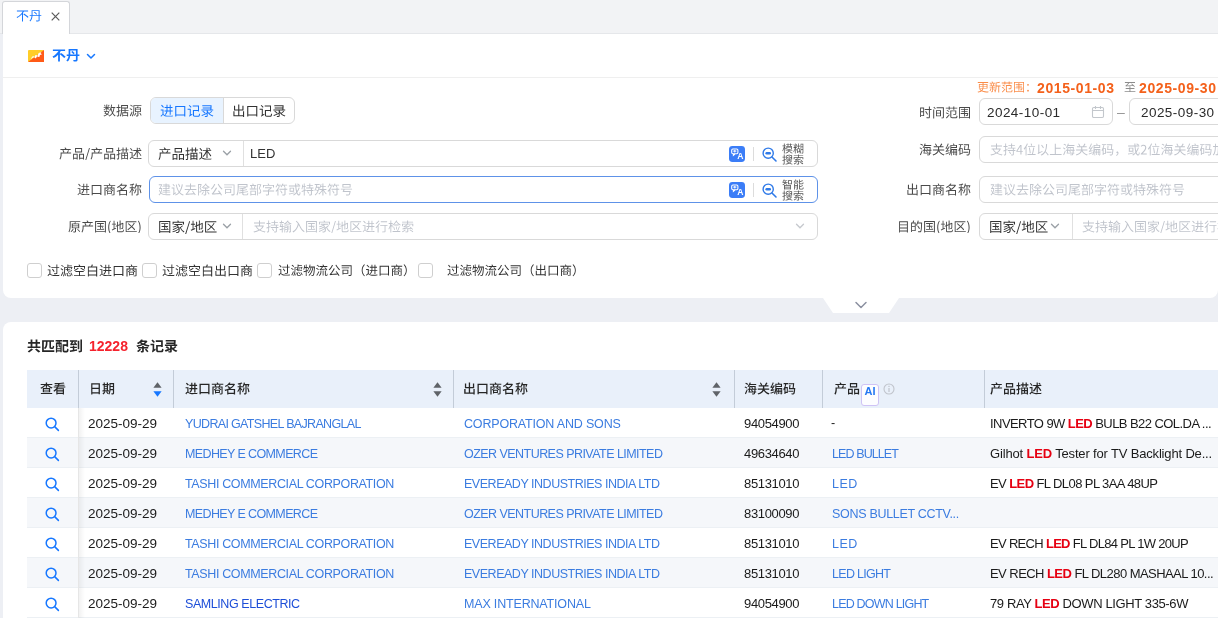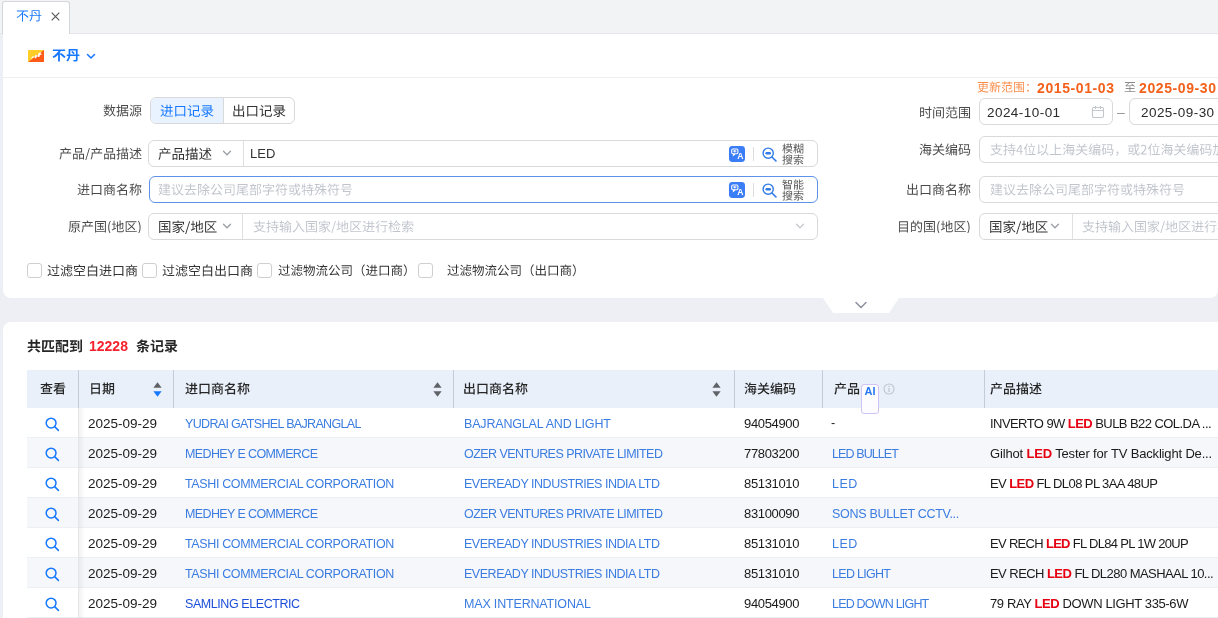--- a/index.html
+++ b/index.html
@@ -307,21 +307,21 @@
 <div class="abs" style="left:834px;top:382px">
       <svg class="cjk " width="26.0" height="13.0" viewBox="0 0 26.0 13.0">
         <path fill="#262626" d="M8.9 3.2C8.6 3.9 8.2 4.8 7.8 5.4H4.6L5.5 4.9C5.3 4.4 4.8 3.7 4.4 3.1L3.3 3.6C3.7 4.1 4.2 4.9 4.4 5.4H1.5V7.1C1.5 8.5 1.4 10.4 0.4 11.8C0.7 11.9 1.2 12.4 1.4 12.7C2.6 11.1 2.8 8.8 2.8 7.2V6.6H12.1V5.4H9.1C9.5 4.9 9.9 4.2 10.2 3.7ZM5.4 0.8C5.7 1.1 5.9 1.5 6.1 1.9H1.4V3.1H11.8V1.9H7.6C7.4 1.5 7.0 0.9 6.7 0.4Z M17.0 2.2H22.0V4.3H17.0ZM15.9 1.0V5.5H23.2V1.0ZM14.0 6.8V12.5H15.2V11.9H17.6V12.4H18.8V6.8ZM15.2 10.7V7.9H17.6V10.7ZM20.1 6.8V12.5H21.2V11.9H23.8V12.5H25.1V6.8ZM21.2 10.7V7.9H23.8V10.7Z"></path>
       </svg>
     </div>
 <div class="abs" style="left:990px;top:382px">
       <svg class="cjk " width="52.0" height="13.0" viewBox="0 0 52.0 13.0">
         <path fill="#262626" d="M8.9 3.2C8.6 3.9 8.2 4.8 7.8 5.4H4.6L5.5 4.9C5.3 4.4 4.8 3.7 4.4 3.1L3.3 3.6C3.7 4.1 4.2 4.9 4.4 5.4H1.5V7.1C1.5 8.5 1.4 10.4 0.4 11.8C0.7 11.9 1.2 12.4 1.4 12.7C2.6 11.1 2.8 8.8 2.8 7.2V6.6H12.1V5.4H9.1C9.5 4.9 9.9 4.2 10.2 3.7ZM5.4 0.8C5.7 1.1 5.9 1.5 6.1 1.9H1.4V3.1H11.8V1.9H7.6C7.4 1.5 7.0 0.9 6.7 0.4Z M17.0 2.2H22.0V4.3H17.0ZM15.9 1.0V5.5H23.2V1.0ZM14.0 6.8V12.5H15.2V11.9H17.6V12.4H18.8V6.8ZM15.2 10.7V7.9H17.6V10.7ZM20.1 6.8V12.5H21.2V11.9H23.8V12.5H25.1V6.8ZM21.2 10.7V7.9H23.8V10.7Z M35.6 0.5V2.3H33.5V0.5H32.3V2.3H30.7V3.4H32.3V5.0H33.5V3.4H35.6V5.0H36.8V3.4H38.4V2.3H36.8V0.5ZM32.3 9.2H34.0V10.8H32.3ZM32.3 8.1V6.6H34.0V8.1ZM36.8 9.2V10.8H35.1V9.2ZM36.8 8.1H35.1V6.6H36.8ZM31.2 5.5V12.5H32.3V11.8H36.8V12.4H38.0V5.5ZM28.0 0.5V3.0H26.5V4.2H28.0V6.8L26.3 7.2L26.6 8.4L28.0 8.0V11.0C28.0 11.2 27.9 11.3 27.8 11.3C27.6 11.3 27.1 11.3 26.6 11.3C26.8 11.6 26.9 12.1 26.9 12.4C27.8 12.4 28.3 12.4 28.7 12.2C29.0 12.0 29.1 11.7 29.1 11.0V7.7L30.5 7.2L30.4 6.1L29.1 6.5V4.2H30.4V3.0H29.1V0.5Z M48.3 1.2C48.9 1.7 49.5 2.4 49.9 2.9L50.8 2.2C50.5 1.8 49.8 1.1 49.3 0.7ZM39.8 1.6C40.5 2.3 41.3 3.4 41.7 4.0L42.7 3.4C42.3 2.7 41.4 1.7 40.7 1.0ZM46.6 0.6V2.9H43.1V4.1H46.0C45.3 5.9 44.1 7.7 42.9 8.7C43.2 8.9 43.6 9.4 43.8 9.6C44.9 8.7 45.9 7.1 46.6 5.4V10.5H47.8V5.4C48.9 6.7 49.9 8.1 50.4 9.1L51.4 8.4C50.7 7.2 49.3 5.4 48.0 4.1H51.3V2.9H47.8V0.6ZM42.5 5.1H39.6V6.3H41.4V9.9C40.8 10.2 40.1 10.7 39.4 11.3L40.2 12.4C40.9 11.6 41.5 10.9 42.0 10.9C42.3 10.9 42.7 11.2 43.3 11.5C44.2 12.1 45.4 12.2 46.9 12.2C48.2 12.2 50.3 12.1 51.2 12.1C51.2 11.7 51.4 11.1 51.6 10.8C50.3 11.0 48.3 11.1 46.9 11.1C45.6 11.1 44.4 11.0 43.5 10.5C43.1 10.3 42.8 10.1 42.5 9.9Z"></path>
       </svg>
     </div>
-<div class="abs" style="left:861px;top:383.5px;width:18px;height:30px;background:#fdfdff;border:1px solid #cfc3f5;border-radius:3px;font:bold 11px 'Liberation Sans';color:#2478f2;text-align:center;line-height:12px">AI</div>
+<div class="abs" style="left:861px;top:383.5px;width:18px;height:22px;background:#fdfdff;border:1px solid #cfc3f5;border-radius:3px;font:bold 11px 'Liberation Sans';color:#2478f2;text-align:center;line-height:12px">AI</div>
 <svg class="abs" style="left:882.5px;top:383px" width="12" height="12" viewBox="0 0 12 12">
       <circle cx="6" cy="6" r="5" stroke="#c0c4cc" stroke-width="1.1" fill="none"></circle>
       <rect x="5.4" y="5" width="1.2" height="4" fill="#c0c4cc"></rect>
       <rect x="5.4" y="2.8" width="1.2" height="1.2" fill="#c0c4cc"></rect>
     </svg>
 <svg class="abs" style="left:153.1px;top:382px" width="9" height="15" viewBox="0 0 9 15">
       <path d="M4.5 0.3 L8.6 5.7 L0.4 5.7 Z" fill="#5f6368"></path>
       <path d="M4.5 14.7 L8.6 9.3 L0.4 9.3 Z" fill="#1677ff"></path>
     </svg>
 <svg class="abs" style="left:433.0px;top:382px" width="9" height="15" viewBox="0 0 9 15">
@@ -336,38 +336,38 @@
 <div class="abs" style="left:78px;top:408px;width:1px;height:30px;background:#e6e6e6"></div>
 <div class="abs" style="left:79px;top:408px;width:6px;height:30px;background:linear-gradient(to right,rgba(0,0,0,0.05),rgba(0,0,0,0))"></div>
 <svg class="abs" style="left:44.5px;top:417px" width="15" height="15" viewBox="0 0 15 15">
       <g stroke="#1677ff" fill="none" stroke-width="1.5">
         <circle cx="6.1" cy="6.1" r="4.9"></circle>
         <path d="M9.9 9.9 L13.4 13.4" stroke-linecap="round"></path>
       </g>
     </svg>
 <div class="abs" style="left:88px;top:416px;font:13.5px 'Liberation Sans';color:#1a1a1a">2025-09-29</div>
 <div class="abs" style="left:185px;top:416.5px;font:12.5px 'Liberation Sans';color:#3b7ce0;letter-spacing:-0.665px">YUDRAI GATSHEL BAJRANGLAL</div>
-<div class="abs" style="left:464px;top:416.5px;font:12.5px 'Liberation Sans';color:#3b7ce0;letter-spacing:-0.178px">BAJRANGLAL AND LIGHT</div>
+<div class="abs" style="left:464px;top:416.5px;font:12.5px 'Liberation Sans';color:#3b7ce0;letter-spacing:-0.178px">CORPORATION AND SONS</div>
 <div class="abs" style="left:744px;top:416px;font:13px 'Liberation Sans';color:#1a1a1a;letter-spacing:-0.35px">94054900</div>
 <div class="abs" style="left:831px;top:416px;font:12.5px 'Liberation Sans';color:#1a1a1a">-</div>
 <div class="abs" style="left:990px;top:416px;font:13px 'Liberation Sans';color:#1a1a1a;letter-spacing:-0.562px;white-space:nowrap">INVERTO 9W <b style="color:#e60012">LED</b> BULB B22 COL.DA ...</div>
 <div class="abs" style="left:27px;top:438px;width:1191px;height:30px;background:#f5f7fa"></div>
 <div class="abs" style="left:27px;top:467px;width:1191px;height:1px;background:#ecf0f4"></div>
 <div class="abs" style="left:78px;top:438px;width:1px;height:30px;background:#e6e6e6"></div>
 <div class="abs" style="left:79px;top:438px;width:6px;height:30px;background:linear-gradient(to right,rgba(0,0,0,0.05),rgba(0,0,0,0))"></div>
 <svg class="abs" style="left:44.5px;top:447px" width="15" height="15" viewBox="0 0 15 15">
       <g stroke="#1677ff" fill="none" stroke-width="1.5">
         <circle cx="6.1" cy="6.1" r="4.9"></circle>
         <path d="M9.9 9.9 L13.4 13.4" stroke-linecap="round"></path>
       </g>
     </svg>
 <div class="abs" style="left:88px;top:446px;font:13.5px 'Liberation Sans';color:#1a1a1a">2025-09-29</div>
 <div class="abs" style="left:185px;top:446.5px;font:12.5px 'Liberation Sans';color:#3b7ce0;letter-spacing:-0.614px">MEDHEY E COMMERCE</div>
 <div class="abs" style="left:464px;top:446.5px;font:12.5px 'Liberation Sans';color:#3b7ce0;letter-spacing:-0.543px">OZER VENTURES PRIVATE LIMITED</div>
-<div class="abs" style="left:744px;top:446px;font:13px 'Liberation Sans';color:#1a1a1a;letter-spacing:-0.35px">77803200</div>
+<div class="abs" style="left:744px;top:446px;font:13px 'Liberation Sans';color:#1a1a1a;letter-spacing:-0.35px">49634640</div>
 <div class="abs" style="left:832px;top:446.5px;font:12.5px 'Liberation Sans';color:#3b7ce0;letter-spacing:-0.900px;white-space:nowrap">LED BULLET</div>
 <div class="abs" style="left:990px;top:446px;font:13px 'Liberation Sans';color:#1a1a1a;letter-spacing:-0.164px;white-space:nowrap">Gilhot <b style="color:#e60012">LED</b> Tester for TV Backlight De...</div>
 <div class="abs" style="left:27px;top:497px;width:1191px;height:1px;background:#ecf0f4"></div>
 <div class="abs" style="left:78px;top:468px;width:1px;height:30px;background:#e6e6e6"></div>
 <div class="abs" style="left:79px;top:468px;width:6px;height:30px;background:linear-gradient(to right,rgba(0,0,0,0.05),rgba(0,0,0,0))"></div>
 <svg class="abs" style="left:44.5px;top:477px" width="15" height="15" viewBox="0 0 15 15">
       <g stroke="#1677ff" fill="none" stroke-width="1.5">
         <circle cx="6.1" cy="6.1" r="4.9"></circle>
         <path d="M9.9 9.9 L13.4 13.4" stroke-linecap="round"></path>
       </g>

